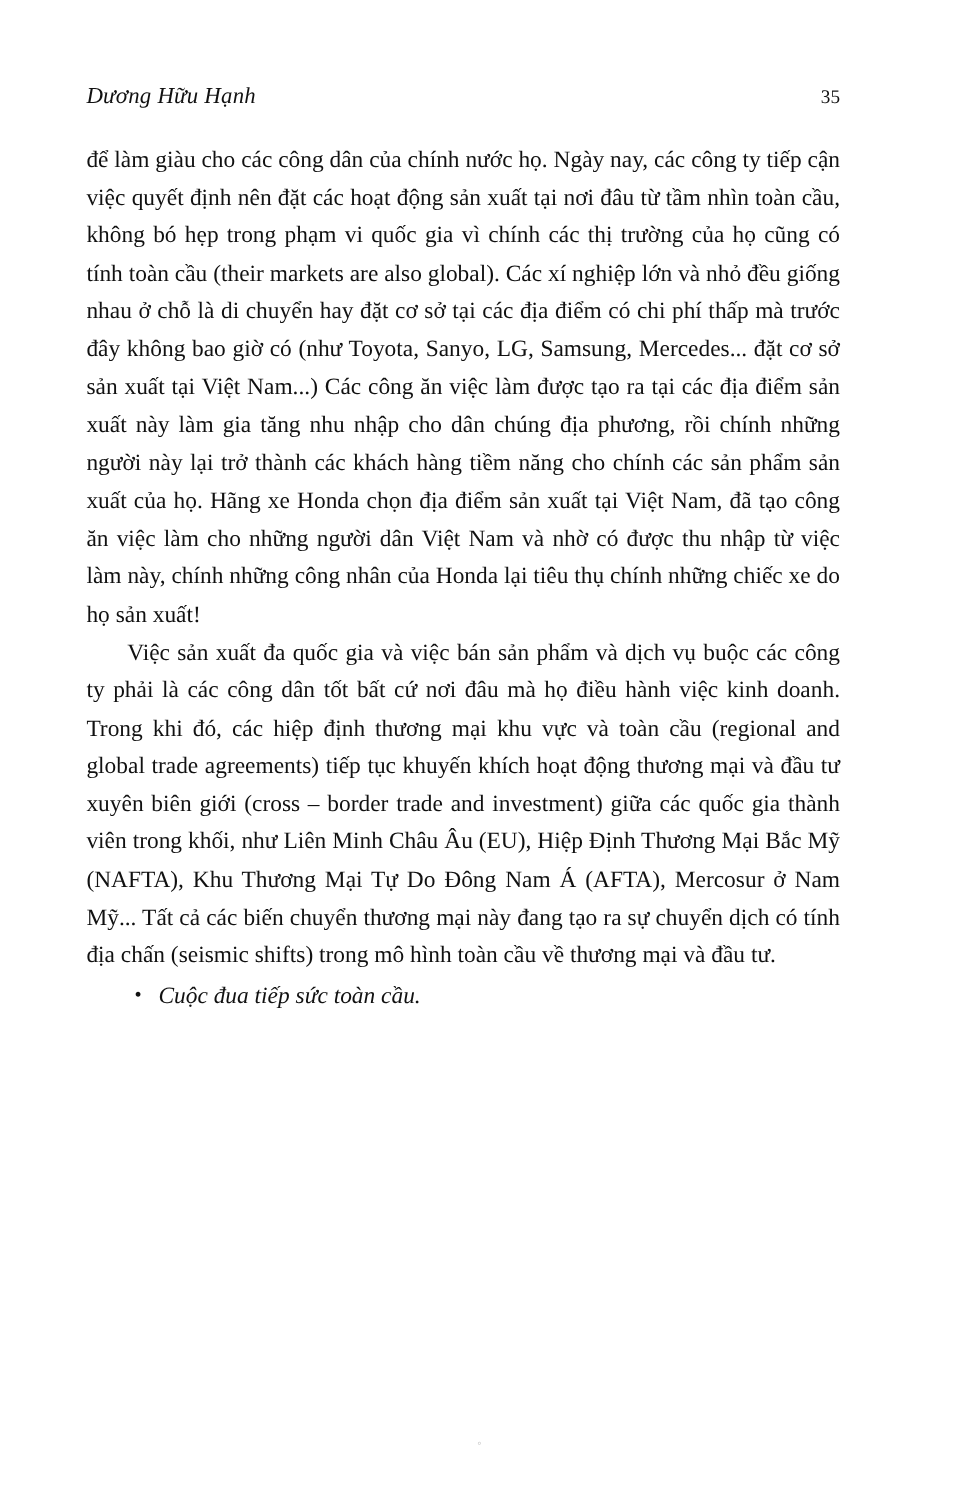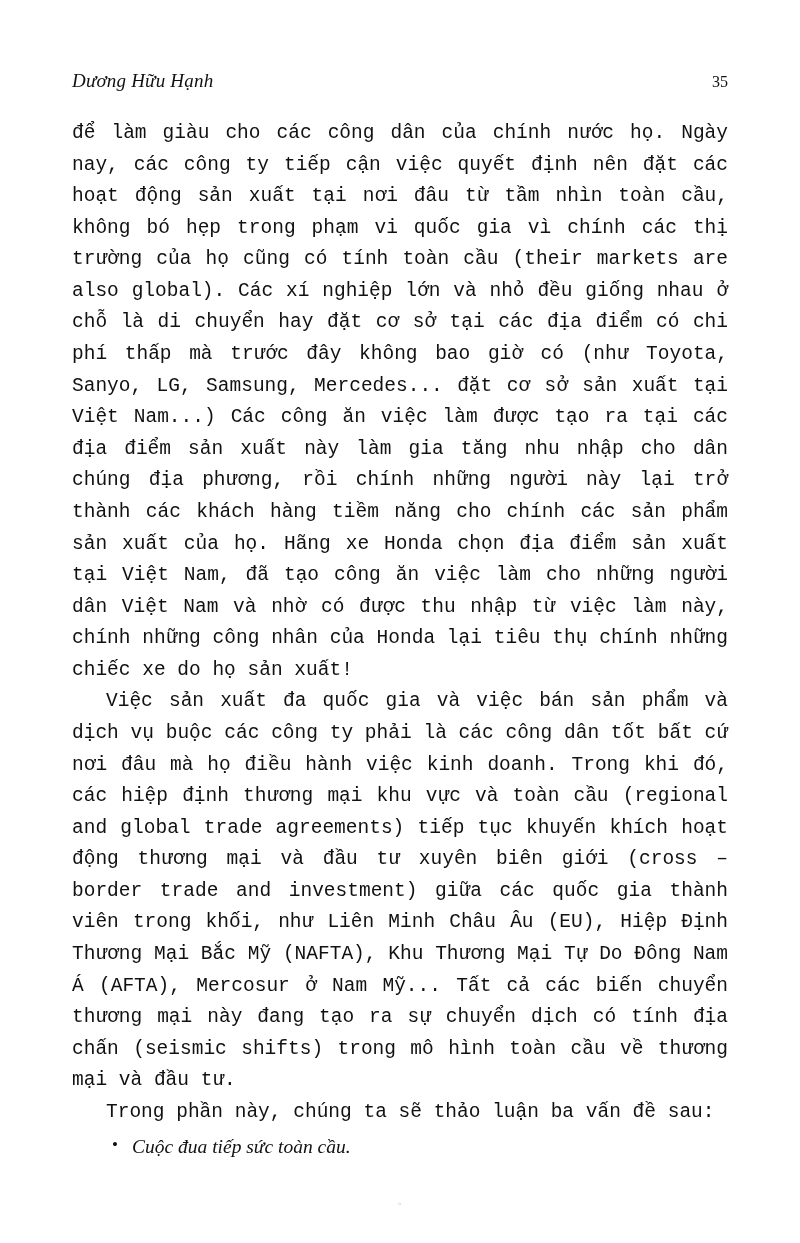--- a/index.html
+++ b/index.html
@@ -12,21 +12,21 @@
     background: #ffffff;
     font-family: "Liberation Serif", serif;
     color: #111111;
     overflow: hidden;
   }
   .page {
     position: relative;
     width: 800px;
     height: 1243px;
     box-sizing: border-box;
-    padding: 60px 72px 40px 72px;
+    padding: 60px 100px 40px 72px;
   }
   .running-head {
     display: flex;
     align-items: baseline;
     justify-content: space-between;
     font-size: 19px;
     font-style: italic;
     margin-top: 10px;
     margin-bottom: 26px;
   }
@@ -39,21 +39,20 @@
     font-size: 16px;
   }
   .body-text p {
     margin: 0;
     font-size: 19.5px;
     line-height: 1.62;
     text-align: justify;
     text-justify: inter-word;
     -webkit-hyphens: none;
     hyphens: none;
-    font-family: Liberation Mono, monospace;
   }
   .body-text p.indent {
     text-indent: 34px;
   }
   .body-text p + p {
     margin-top: 0;
   }
   ul.bullets {
     list-style: none;
     margin: 2px 0 0 0;
@@ -92,21 +91,20 @@
 <div class="page">
 
   <div class="running-head">
     <span class="author">Dương Hữu Hạnh</span>
     <span class="folio">35</span>
   </div>
 
   <div class="body-text">
     <p>để làm giàu cho các công dân của chính nước họ. Ngày nay, các công ty tiếp cận việc quyết định nên đặt các hoạt động sản xuất tại nơi đâu từ tầm nhìn toàn cầu, không bó hẹp trong phạm vi quốc gia vì chính các thị trường của họ cũng có tính toàn cầu (their markets are also global). Các xí nghiệp lớn và nhỏ đều giống nhau ở chỗ là di chuyển hay đặt cơ sở tại các địa điểm có chi phí thấp mà trước đây không bao giờ có (như Toyota, Sanyo, LG, Samsung, Mercedes... đặt cơ sở sản xuất tại Việt Nam...) Các công ăn việc làm được tạo ra tại các địa điểm sản xuất này làm gia tăng nhu nhập cho dân chúng địa phương, rồi chính những người này lại trở thành các khách hàng tiềm năng cho chính các sản phẩm sản xuất của họ. Hãng xe Honda chọn địa điểm sản xuất tại Việt Nam, đã tạo công ăn việc làm cho những người dân Việt Nam và nhờ có được thu nhập từ việc làm này, chính những công nhân của Honda lại tiêu thụ chính những chiếc xe do họ sản xuất!</p>
     <p class="indent">Việc sản xuất đa quốc gia và việc bán sản phẩm và dịch vụ buộc các công ty phải là các công dân tốt bất cứ nơi đâu mà họ điều hành việc kinh doanh. Trong khi đó, các hiệp định thương mại khu vực và toàn cầu (regional and global trade agreements) tiếp tục khuyến khích hoạt động thương mại và đầu tư xuyên biên giới (cross – border trade and investment) giữa các quốc gia thành viên trong khối, như Liên Minh Châu Âu (EU), Hiệp Định Thương Mại Bắc Mỹ (NAFTA), Khu Thương Mại Tự Do Đông Nam Á (AFTA), Mercosur ở Nam Mỹ... Tất cả các biến chuyển thương mại này đang tạo ra sự chuyển dịch có tính địa chấn (seismic shifts) trong mô hình toàn cầu về thương mại và đầu tư.</p>
-    <p class="indent">Trong phần này, chúng ta sẽ thảo luận ba vấn đề sau:</p>
 
     <ul class="bullets">
       <li>Cuộc đua tiếp sức toàn cầu.</li>
     </ul>
   </div>
 
   <div class="page-footer-mark">◦</div>
 
 </div>
 

